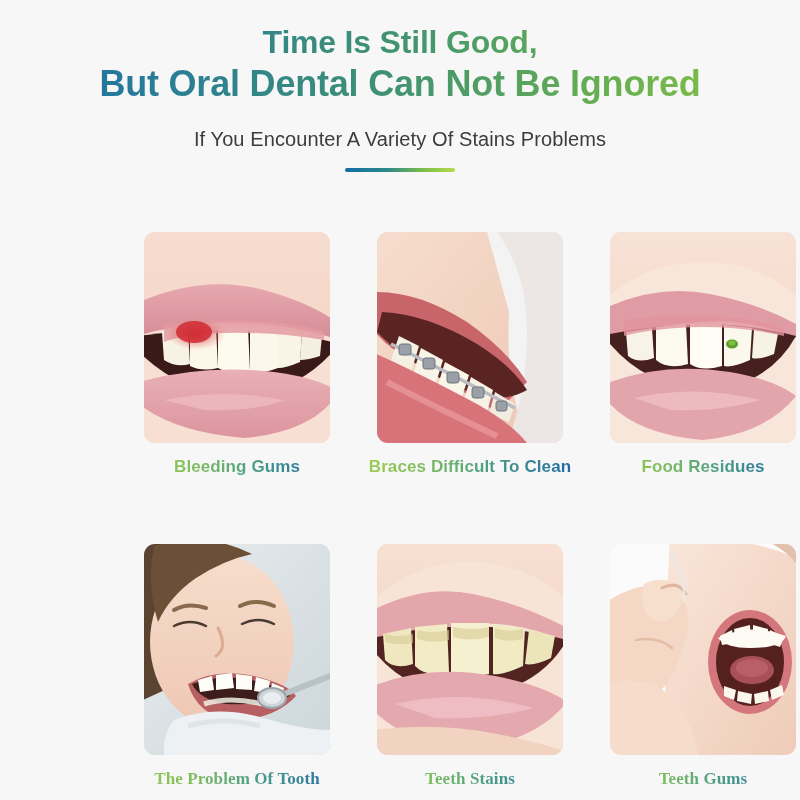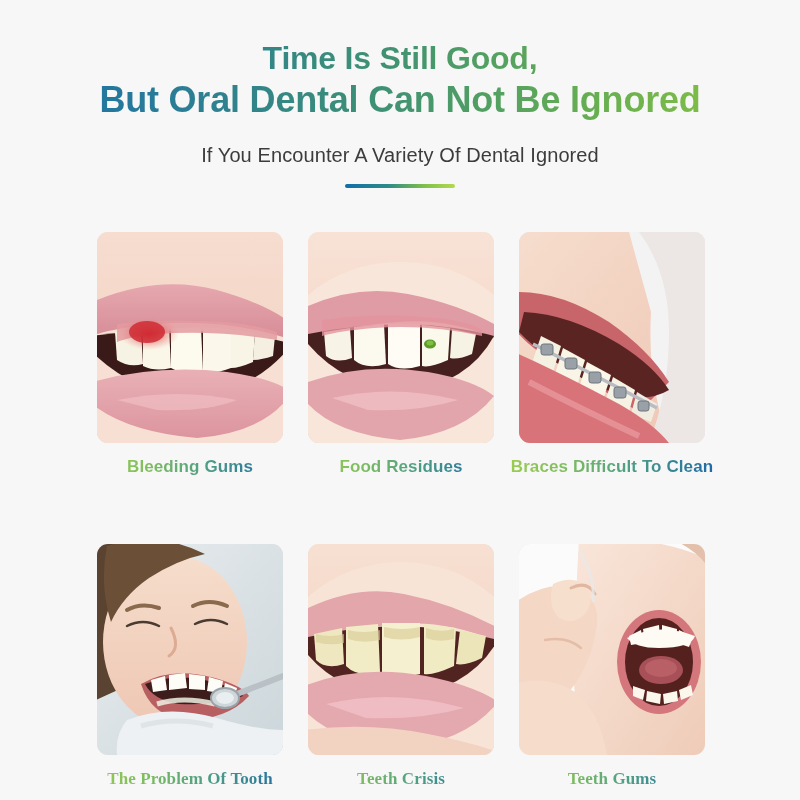--- a/index.html
+++ b/index.html
@@ -16,21 +16,21 @@
   }
 
   
   .header {
     position: absolute;
     top: 0; left: 0;
     width: 800px;
     text-align: center;
   }
   .title {
-    margin: 16px;
+    margin: 0;
     padding-top: 22px;
     font-size: 34px;
     font-weight: bold;
     line-height: 1.27;
     letter-spacing: -0.2px;
     white-space: nowrap;
   }
   .title-line1,
   .title-line2 {
     display: block;
@@ -71,20 +71,21 @@
   }
   .row {
     display: flex;
     justify-content: space-between;
     align-items: flex-start;
   }
   .row-2 { margin-top: 67px; font-family: Liberation Serif, serif; }
 
   .cell {
     width: 186px;
+    margin-left: 47px;
   }
   .photo {
     width: 186px;
     height: 211px;
     border-radius: 11px;
     overflow: hidden;
     position: relative;
     background: #f0e4dd;
   }
   .photo svg { display: block; width: 186px; height: 211px; }
@@ -105,21 +106,21 @@
   .caption-wide { margin-left: -12px; margin-right: -12px; width: 210px; }
 </style>
 </head>
 <body>
 
 <div class="header">
   <h1 class="title">
     <span class="title-line1">Time Is Still Good,</span>
     <span class="title-line2">But Oral Dental Can Not Be Ignored</span>
   </h1>
-  <p class="subtitle">If You Encounter A Variety Of Dental Ignored</p>
+  <p class="subtitle">If You Encounter A Variety Of Stains Problems</p>
   <div class="divider"></div>
 </div>
 
 <div class="grid">
 
   <div class="row row-1">
 
     <div class="cell">
       <div class="photo">
         <svg viewBox="0 0 186 211" preserveAspectRatio="xMidYMid slice">
@@ -154,50 +155,20 @@
             <path d="M158 100 L178 104 L176 124 Q164 128 156 128 Z" fill="#f4efe0"></path>
           </g>
           <path d="M20 92 Q70 86 130 90 Q165 94 180 100 L180 108 Q120 98 60 102 Q32 105 20 110 Z" fill="#e39aa0" opacity="0.85"></path>
           <ellipse cx="52" cy="102" rx="30" ry="16" fill="url(#inflam)"></ellipse>
           <ellipse cx="50" cy="100" rx="18" ry="11" fill="#cf2a33" opacity="0.85"></ellipse>
           <path d="M-5 150 Q60 132 130 140 Q175 146 195 160 Q170 200 100 206 Q30 200 -5 172 Z" fill="url(#lipBot)"></path>
           <path d="M20 168 Q80 156 140 168 Q110 180 60 178 Z" fill="#f2c3c7" opacity="0.6"></path>
         </svg>
       </div>
       <div class="caption">Bleeding Gums</div>
-    </div>
-
-    <div class="cell">
-      <div class="photo">
-        <svg viewBox="0 0 186 211" preserveAspectRatio="xMidYMid slice">
-          <defs>
-            <linearGradient id="skin3" x1="0" y1="0" x2="0" y2="1">
-              <stop offset="0" stop-color="#f8e2d6"></stop>
-                <stop offset="1" stop-color="#f3d2c2"></stop>
-            </linearGradient>
-          </defs>
-          <rect width="186" height="211" fill="url(#skin3)"></rect>
-          <ellipse cx="93" cy="140" rx="130" ry="110" fill="#f9e6da"></ellipse>
-          <path d="M0 74 Q50 52 100 62 Q150 72 186 92 L186 106 Q140 86 90 90 Q40 94 0 104 Z" fill="#e09ca4"></path>
-          <path d="M0 102 Q50 92 100 92 Q150 94 186 104 Q160 152 96 160 Q36 154 0 112 Z" fill="#45201f"></path>
-          <g>
-            <path d="M16 100 L42 96 L44 126 Q28 132 18 124 Z" fill="#f7f3e6"></path>
-            <path d="M46 95 L76 92 L78 132 Q58 138 46 128 Z" fill="#fcf9ef"></path>
-            <path d="M80 92 L112 92 L112 134 Q92 140 80 132 Z" fill="#fefcf5"></path>
-            <path d="M114 93 L142 96 L140 128 Q122 136 114 134 Z" fill="#fbf8ec"></path>
-            <path d="M144 97 L168 102 L164 122 Q150 128 142 126 Z" fill="#f6f2e4"></path>
-          </g>
-          <path d="M14 88 Q70 80 130 86 Q162 90 174 98 L174 104 Q120 92 66 96 Q30 99 14 104 Z" fill="#e2949c" opacity="0.8"></path>
-          <ellipse cx="122" cy="112" rx="6" ry="4.5" fill="#5e9b2a"></ellipse>
-          <ellipse cx="122" cy="111" rx="3.5" ry="2.5" fill="#7ec140"></ellipse>
-          <path d="M0 150 Q55 130 120 140 Q166 148 186 164 Q156 202 92 208 Q28 202 0 172 Z" fill="#e3a5ac"></path>
-          <path d="M24 166 Q86 152 150 168 Q112 180 60 178 Z" fill="#f4c8cc" opacity="0.6"></path>
-        </svg>
-      </div>
-      <div class="caption">Food Residues</div>
     </div>
 
     <div class="cell">
       <div class="photo">
         <svg viewBox="0 0 186 211" preserveAspectRatio="xMidYMid slice">
           <defs>
             <linearGradient id="skin2" x1="0" y1="0" x2="1" y2="1">
               <stop offset="0" stop-color="#f6ddcd"></stop>
                 <stop offset="1" stop-color="#eec6b4"></stop>
             </linearGradient>
@@ -220,20 +191,50 @@
             <rect x="46" y="126" width="12" height="11" rx="2.5"></rect>
             <rect x="70" y="140" width="12" height="11" rx="2.5"></rect>
             <rect x="95" y="155" width="12" height="11" rx="2.5"></rect>
             <rect x="119" y="169" width="11" height="10" rx="2.5"></rect>
           </g>
           <path d="M-5 120 Q40 140 100 172 Q135 192 150 211 L0 211 Q-5 170 -5 120 Z" fill="#d9737a"></path>
           <path d="M10 150 Q60 176 120 204" stroke="#eea7ab" stroke-width="6" fill="none" opacity="0.55"></path>
         </svg>
       </div>
       <div class="caption caption-wide">Braces Difficult To Clean</div>
+    </div>
+
+    <div class="cell">
+      <div class="photo">
+        <svg viewBox="0 0 186 211" preserveAspectRatio="xMidYMid slice">
+          <defs>
+            <linearGradient id="skin3" x1="0" y1="0" x2="0" y2="1">
+              <stop offset="0" stop-color="#f8e2d6"></stop>
+                <stop offset="1" stop-color="#f3d2c2"></stop>
+            </linearGradient>
+          </defs>
+          <rect width="186" height="211" fill="url(#skin3)"></rect>
+          <ellipse cx="93" cy="140" rx="130" ry="110" fill="#f9e6da"></ellipse>
+          <path d="M0 74 Q50 52 100 62 Q150 72 186 92 L186 106 Q140 86 90 90 Q40 94 0 104 Z" fill="#e09ca4"></path>
+          <path d="M0 102 Q50 92 100 92 Q150 94 186 104 Q160 152 96 160 Q36 154 0 112 Z" fill="#45201f"></path>
+          <g>
+            <path d="M16 100 L42 96 L44 126 Q28 132 18 124 Z" fill="#f7f3e6"></path>
+            <path d="M46 95 L76 92 L78 132 Q58 138 46 128 Z" fill="#fcf9ef"></path>
+            <path d="M80 92 L112 92 L112 134 Q92 140 80 132 Z" fill="#fefcf5"></path>
+            <path d="M114 93 L142 96 L140 128 Q122 136 114 134 Z" fill="#fbf8ec"></path>
+            <path d="M144 97 L168 102 L164 122 Q150 128 142 126 Z" fill="#f6f2e4"></path>
+          </g>
+          <path d="M14 88 Q70 80 130 86 Q162 90 174 98 L174 104 Q120 92 66 96 Q30 99 14 104 Z" fill="#e2949c" opacity="0.8"></path>
+          <ellipse cx="122" cy="112" rx="6" ry="4.5" fill="#5e9b2a"></ellipse>
+          <ellipse cx="122" cy="111" rx="3.5" ry="2.5" fill="#7ec140"></ellipse>
+          <path d="M0 150 Q55 130 120 140 Q166 148 186 164 Q156 202 92 208 Q28 202 0 172 Z" fill="#e3a5ac"></path>
+          <path d="M24 166 Q86 152 150 168 Q112 180 60 178 Z" fill="#f4c8cc" opacity="0.6"></path>
+        </svg>
+      </div>
+      <div class="caption">Food Residues</div>
     </div>
 
   </div>
 
   <div class="row row-2">
 
     <div class="cell">
       <div class="photo">
         <svg viewBox="0 0 186 211" preserveAspectRatio="xMidYMid slice">
           <defs>
@@ -301,21 +302,21 @@
             <path d="M8 90 Q22 94 36 90 L36 99 Q20 102 8 98 Z"></path>
             <path d="M40 86 Q56 90 72 86 L72 96 Q54 100 40 95 Z"></path>
             <path d="M76 83 Q94 87 112 83 L112 93 Q92 98 76 93 Z"></path>
             <path d="M118 84 Q132 89 146 85 L146 95 Q130 99 118 94 Z"></path>
           </g>
           <path d="M-4 142 Q52 120 118 132 Q168 142 190 158 Q158 198 92 204 Q26 198 -4 166 Z" fill="#e4a9af"></path>
           <path d="M18 160 Q86 144 156 164 Q114 176 58 174 Z" fill="#f5cace" opacity="0.6"></path>
           <path d="M-4 186 Q60 178 120 190 Q162 198 190 208 L190 211 L-4 211 Z" fill="#f2d2c1"></path>
         </svg>
       </div>
-      <div class="caption">Teeth Crisis</div>
+      <div class="caption">Teeth Stains</div>
     </div>
 
     <div class="cell">
       <div class="photo">
         <svg viewBox="0 0 186 211" preserveAspectRatio="xMidYMid slice">
           <defs>
             <linearGradient id="skin6" x1="0" y1="0" x2="1" y2="1">
               <stop offset="0" stop-color="#f9e6da"></stop>
                 <stop offset="1" stop-color="#eecab6"></stop>
             </linearGradient>

